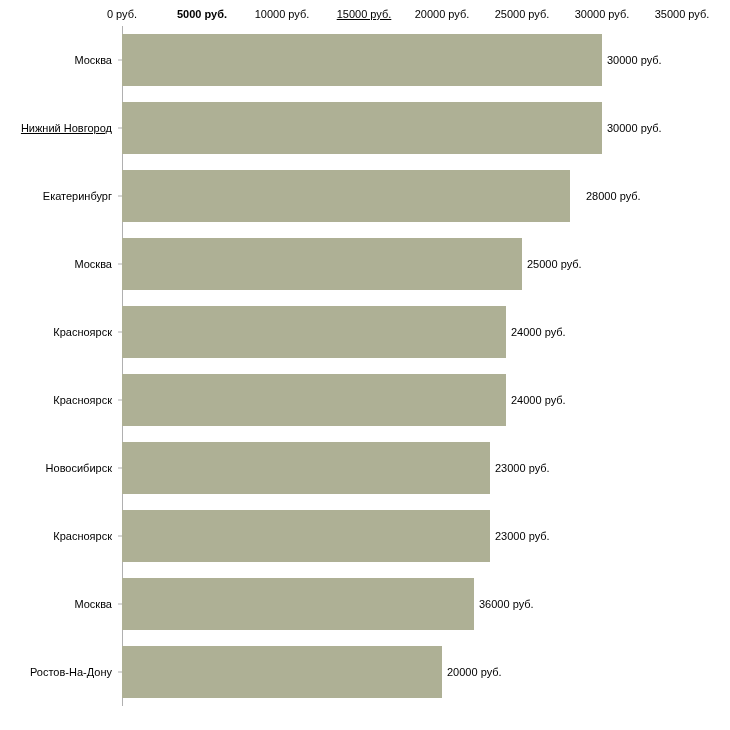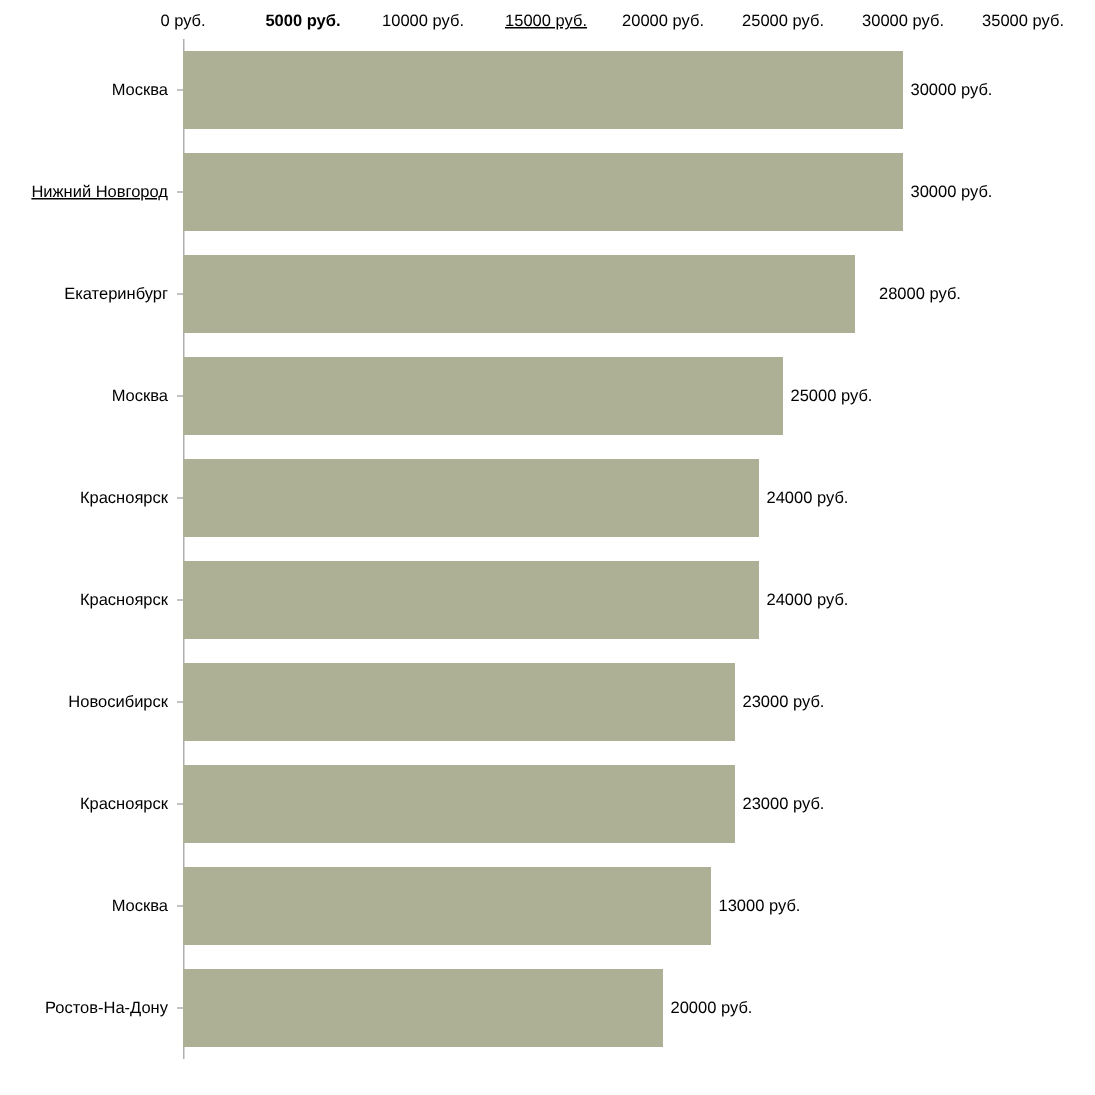--- a/index.html
+++ b/index.html
@@ -162,21 +162,21 @@
         <div class="bar-value" style="left: 368px;">23000 руб.</div>
         <div class="cat-tick" style="background: rgb(176, 176, 176);"></div>
       </div>
       <div class="row" style="top: 484px; height: 52px;">
         <div class="bar" style="width: 368px; background: rgb(174, 176, 149);"></div>
         <div class="bar-value" style="left: 368px;">23000 руб.</div>
         <div class="cat-tick" style="background: rgb(176, 176, 176);"></div>
       </div>
       <div class="row" style="top: 552px; height: 52px;">
         <div class="bar" style="width: 352px; background: rgb(174, 176, 149);"></div>
-        <div class="bar-value" style="left: 352px;">13000 руб.</div>
+        <div class="bar-value" style="left: 352px;">36000 руб.</div>
         <div class="cat-tick" style="background: rgb(176, 176, 176);"></div>
       </div>
       <div class="row" style="top: 620px; height: 52px;">
         <div class="bar" style="width: 320px; background: rgb(174, 176, 149);"></div>
         <div class="bar-value" style="left: 320px;">20000 руб.</div>
         <div class="cat-tick" style="background: rgb(176, 176, 176);"></div>
       </div>
     </div>
 
 </div>

